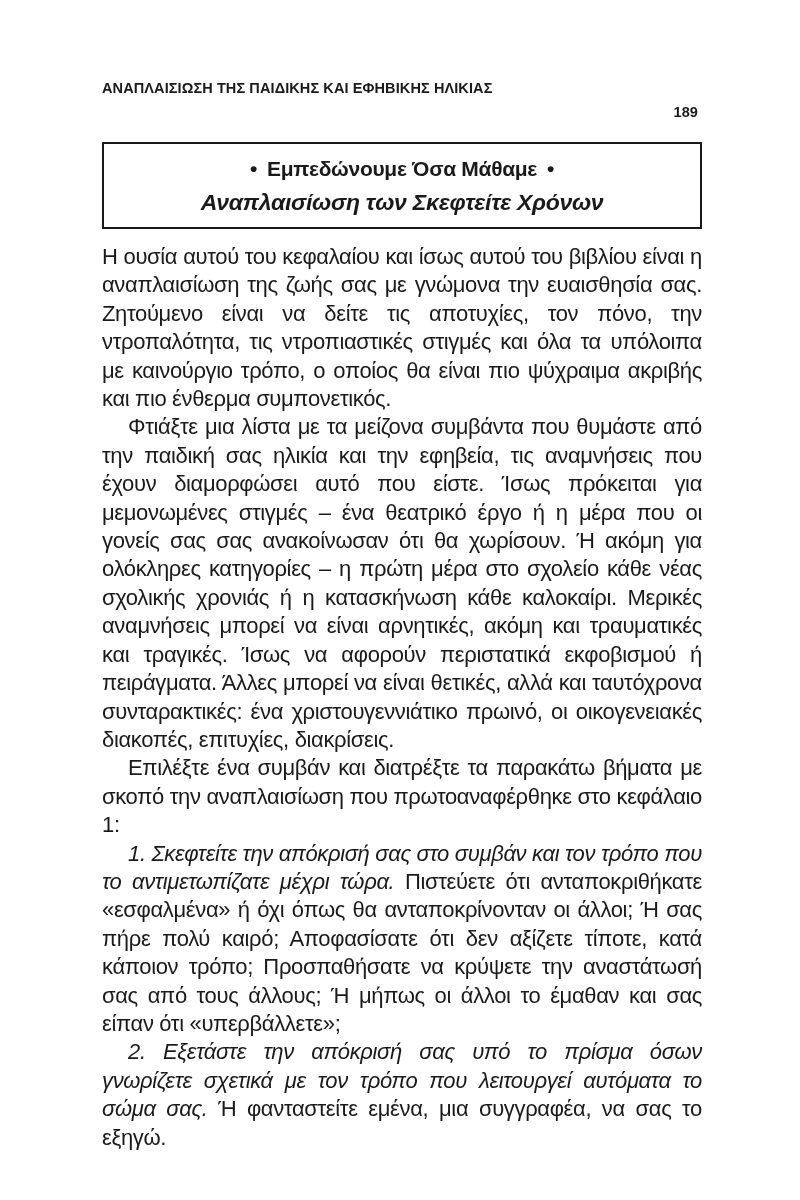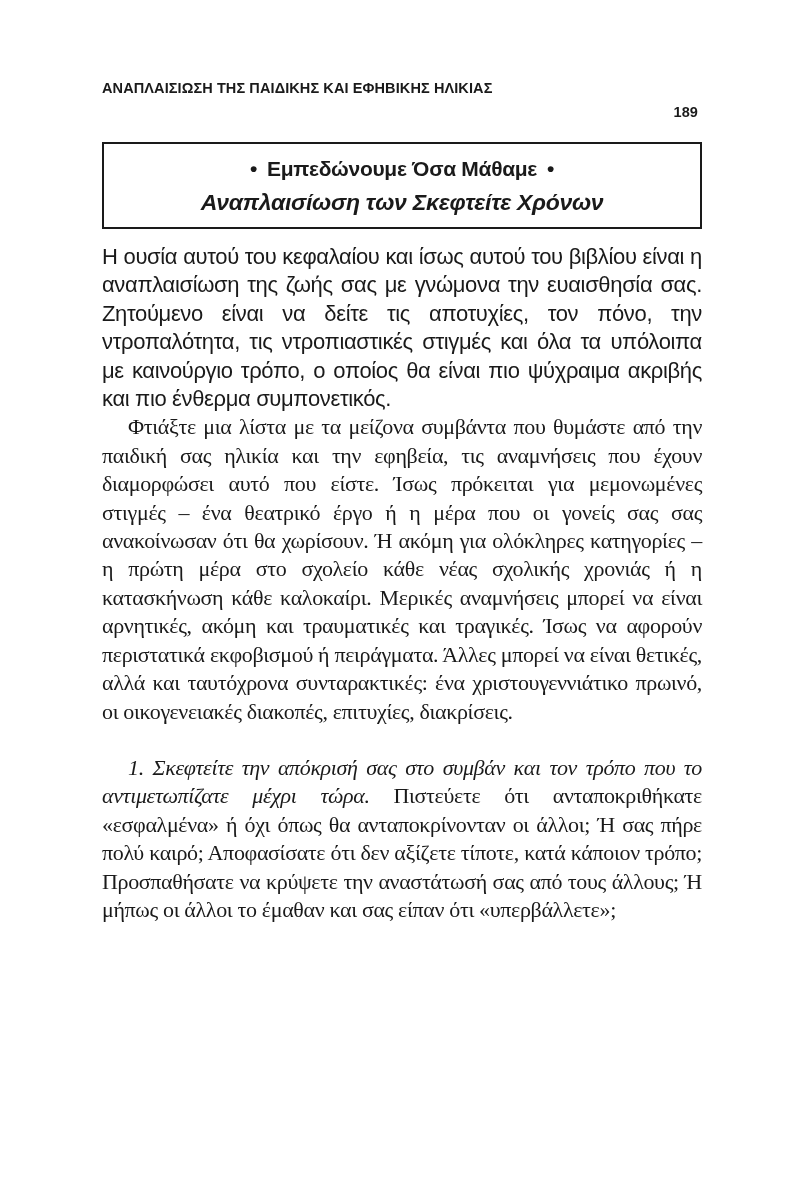--- a/index.html
+++ b/index.html
@@ -19,22 +19,22 @@
   }
   .boxed .line1 { position: absolute; top: 13px; left: 0; right: 0; font-size: 21px; font-weight: 700; letter-spacing: -0.3px; }
   .boxed .line1 .bullet { display: inline-block; margin: 0 10px; }
   .boxed .line2 { position: absolute; top: 45px; left: 0; right: 0; font-size: 23px; font-weight: 700; font-style: italic; letter-spacing: -0.3px; }
   .body {
     position: absolute; top: 243px; left: 0; width: 600px;
     font-family: "Liberation Sans", sans-serif; font-size: 22px; line-height: 28.4px;
     text-align: justify; letter-spacing: -0.35px;
   }
   .body p { margin: 0; }
-  .body p.indent { text-indent: 26px; font-family: Liberation Serif, serif; }
-  .body p.gap { margin-top: 28px; }
+  .body p.indent { text-indent: 26px; }
+  .body p.gap { }
   .body em { font-style: italic; }
 </style>
 </head>
 <body>
 
 <div class="page">
 
   <div class="running-head">
     <span class="title">ΑΝΑΠΛΑΙΣΙΩΣΗ ΤΗΣ ΠΑΙΔΙΚΗΣ ΚΑΙ ΕΦΗΒΙΚΗΣ ΗΛΙΚΙΑΣ</span>
     <span class="pnum">189</span>
@@ -43,17 +43,19 @@
   <div class="boxed">
     <div class="line1">
       <span class="bullet">•</span><span>Εμπεδώνουμε Όσα Μάθαμε</span><span class="bullet">•</span>
     </div>
     <div class="line2">Αναπλαισίωση των Σκεφτείτε Χρόνων</div>
   </div>
 
   <div class="body">
     <p>Η ουσία αυτού του κεφαλαίου και ίσως αυτού του βιβλίου είναι η αναπλαισίωση της ζωής σας με γνώμονα την ευαισθησία σας. Ζητούμενο είναι να δείτε τις αποτυχίες, τον πόνο, την ντροπαλότητα, τις ντροπιαστικές στιγμές και όλα τα υπόλοιπα με καινούργιο τρόπο, ο οποίος θα είναι πιο ψύχραιμα ακριβής και πιο ένθερμα συμπονετικός.</p>
     <p class="indent">Φτιάξτε μια λίστα με τα μείζονα συμβάντα που θυμάστε από την παιδική σας ηλικία και την εφηβεία, τις αναμνήσεις που έχουν διαμορφώσει αυτό που είστε. Ίσως πρόκειται για μεμονωμένες στιγμές – ένα θεατρικό έργο ή η μέρα που οι γονείς σας σας ανακοίνωσαν ότι θα χωρίσουν. Ή ακόμη για ολόκληρες κατηγορίες – η πρώτη μέρα στο σχολείο κάθε νέας σχολικής χρονιάς ή η κατασκήνωση κάθε καλοκαίρι. Μερικές αναμνήσεις μπορεί να είναι αρνητικές, ακόμη και τραυματικές και τραγικές. Ίσως να αφορούν περιστατικά εκφοβισμού ή πειράγματα. Άλλες μπορεί να είναι θετικές, αλλά και ταυτόχρονα συνταρακτικές: ένα χριστουγεννιάτικο πρωινό, οι οικογενειακές διακοπές, επιτυχίες, διακρίσεις.</p>
+    <p class="indent">Επιλέξτε ένα συμβάν και διατρέξτε τα παρακάτω βήματα με σκοπό την αναπλαισίωση που πρωτοαναφέρθηκε στο κεφάλαιο 1:</p>
 
     <p class="indent gap"><em>1. Σκεφτείτε την απόκρισή σας στο συμβάν και τον τρόπο που το αντιμετωπίζατε μέχρι τώρα.</em><span> Πιστεύετε ότι ανταποκριθήκατε «εσφαλμένα» ή όχι όπως θα ανταποκρίνονταν οι άλλοι; Ή σας πήρε πολύ καιρό; Αποφασίσατε ότι δεν αξίζετε τίποτε, κατά κάποιον τρόπο; Προσπαθήσατε να κρύψετε την αναστάτωσή σας από τους άλλους; Ή μήπως οι άλλοι το έμαθαν και σας είπαν ότι «υπερβάλλετε»;</span></p>
+    <p class="indent"><em>2. Εξετάστε την απόκρισή σας υπό το πρίσμα όσων γνωρίζετε σχετικά με τον τρόπο που λειτουργεί αυτόματα το σώμα σας.</em><span> Ή φανταστείτε εμένα, μια συγγραφέα, να σας το εξηγώ.</span></p>
   </div>
 
 </div>
 
 </body></html>

